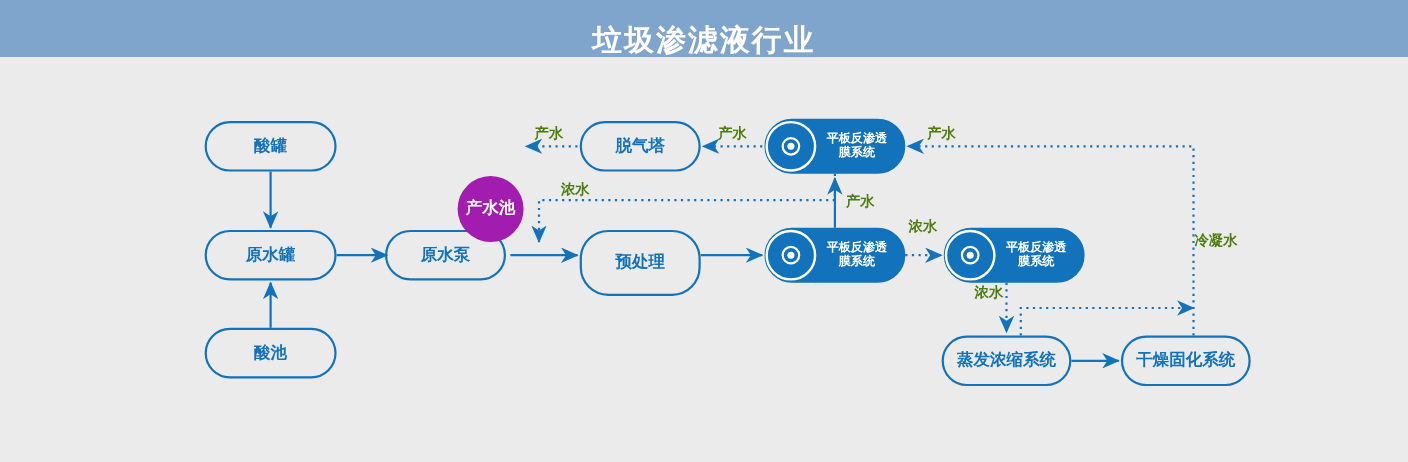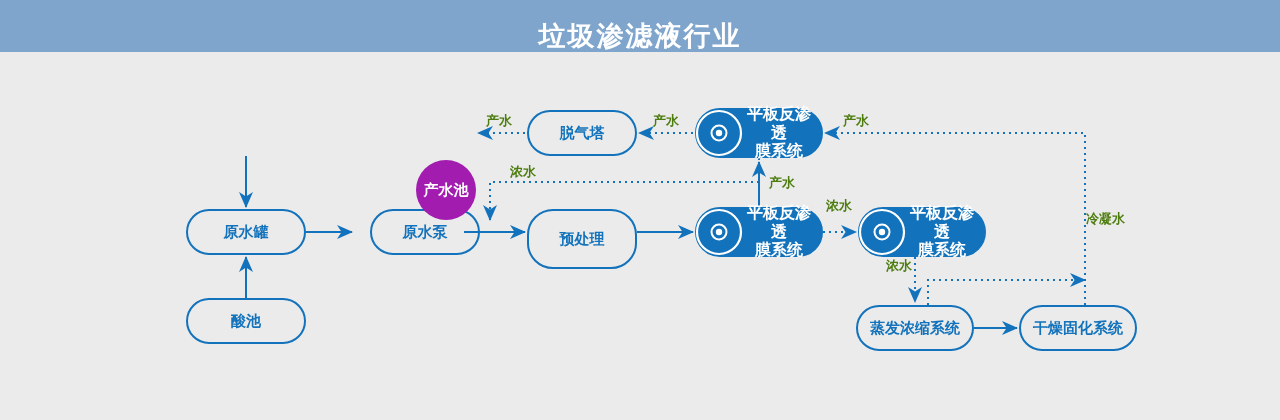--- a/index.html
+++ b/index.html
@@ -68,21 +68,21 @@
     font-size:15px;
     font-weight:bold;
   }
   .ro-node{
     padding-left:46px;
     padding-right:6px;
     justify-content:center;
   }
   .ro-label{
     display:block;
-    font-size:16px;
+    font-size:11px;
     line-height:1.16;
     letter-spacing:0px;
   }
   .ro-icon{
     position:absolute;
     left:-2px;top:50%;
     transform:translateY(-50%);
     width:48px;height:48px;
   }
 
@@ -144,30 +144,33 @@
         <path d="M759,106 L759,130 L490,130 L490,168" marker-end="url(#ah)"></path>
 
         <line x1="823" y1="180" x2="856" y2="180" marker-end="url(#ah)"></line>
 
         <path d="M915,205 L915,250" marker-end="url(#ah)"></path>
 
         <path d="M928,253 L928,228 L1085,228" marker-end="url(#ah)"></path>
       </g>
     </svg>
 
+    <div class="node node-outline" style="left:186px;top:58px;width:120px;height:46px;">
+      <span>酸罐</span>
+    </div>
 
     <div class="node node-outline" style="left:186px;top:157px;width:120px;height:46px;">
       <span>原水罐</span>
     </div>
 
     <div class="node node-outline" style="left:186px;top:246px;width:120px;height:46px;">
       <span>酸池</span>
     </div>
 
-    <div class="node node-outline" style="left:370px;top:157px;width:110px;height:46px;">
+    <div class="node node-outline" style="left:350px;top:157px;width:110px;height:46px;">
       <span>原水泵</span>
     </div>
 
     <div class="node node-outline" style="left:527px;top:157px;width:110px;height:60px;">
       <span>预处理</span>
     </div>
 
     <div class="node node-circle" style="left:416px;top:108px;width:60px;height:60px;">
       <span>产水池</span>
     </div>

